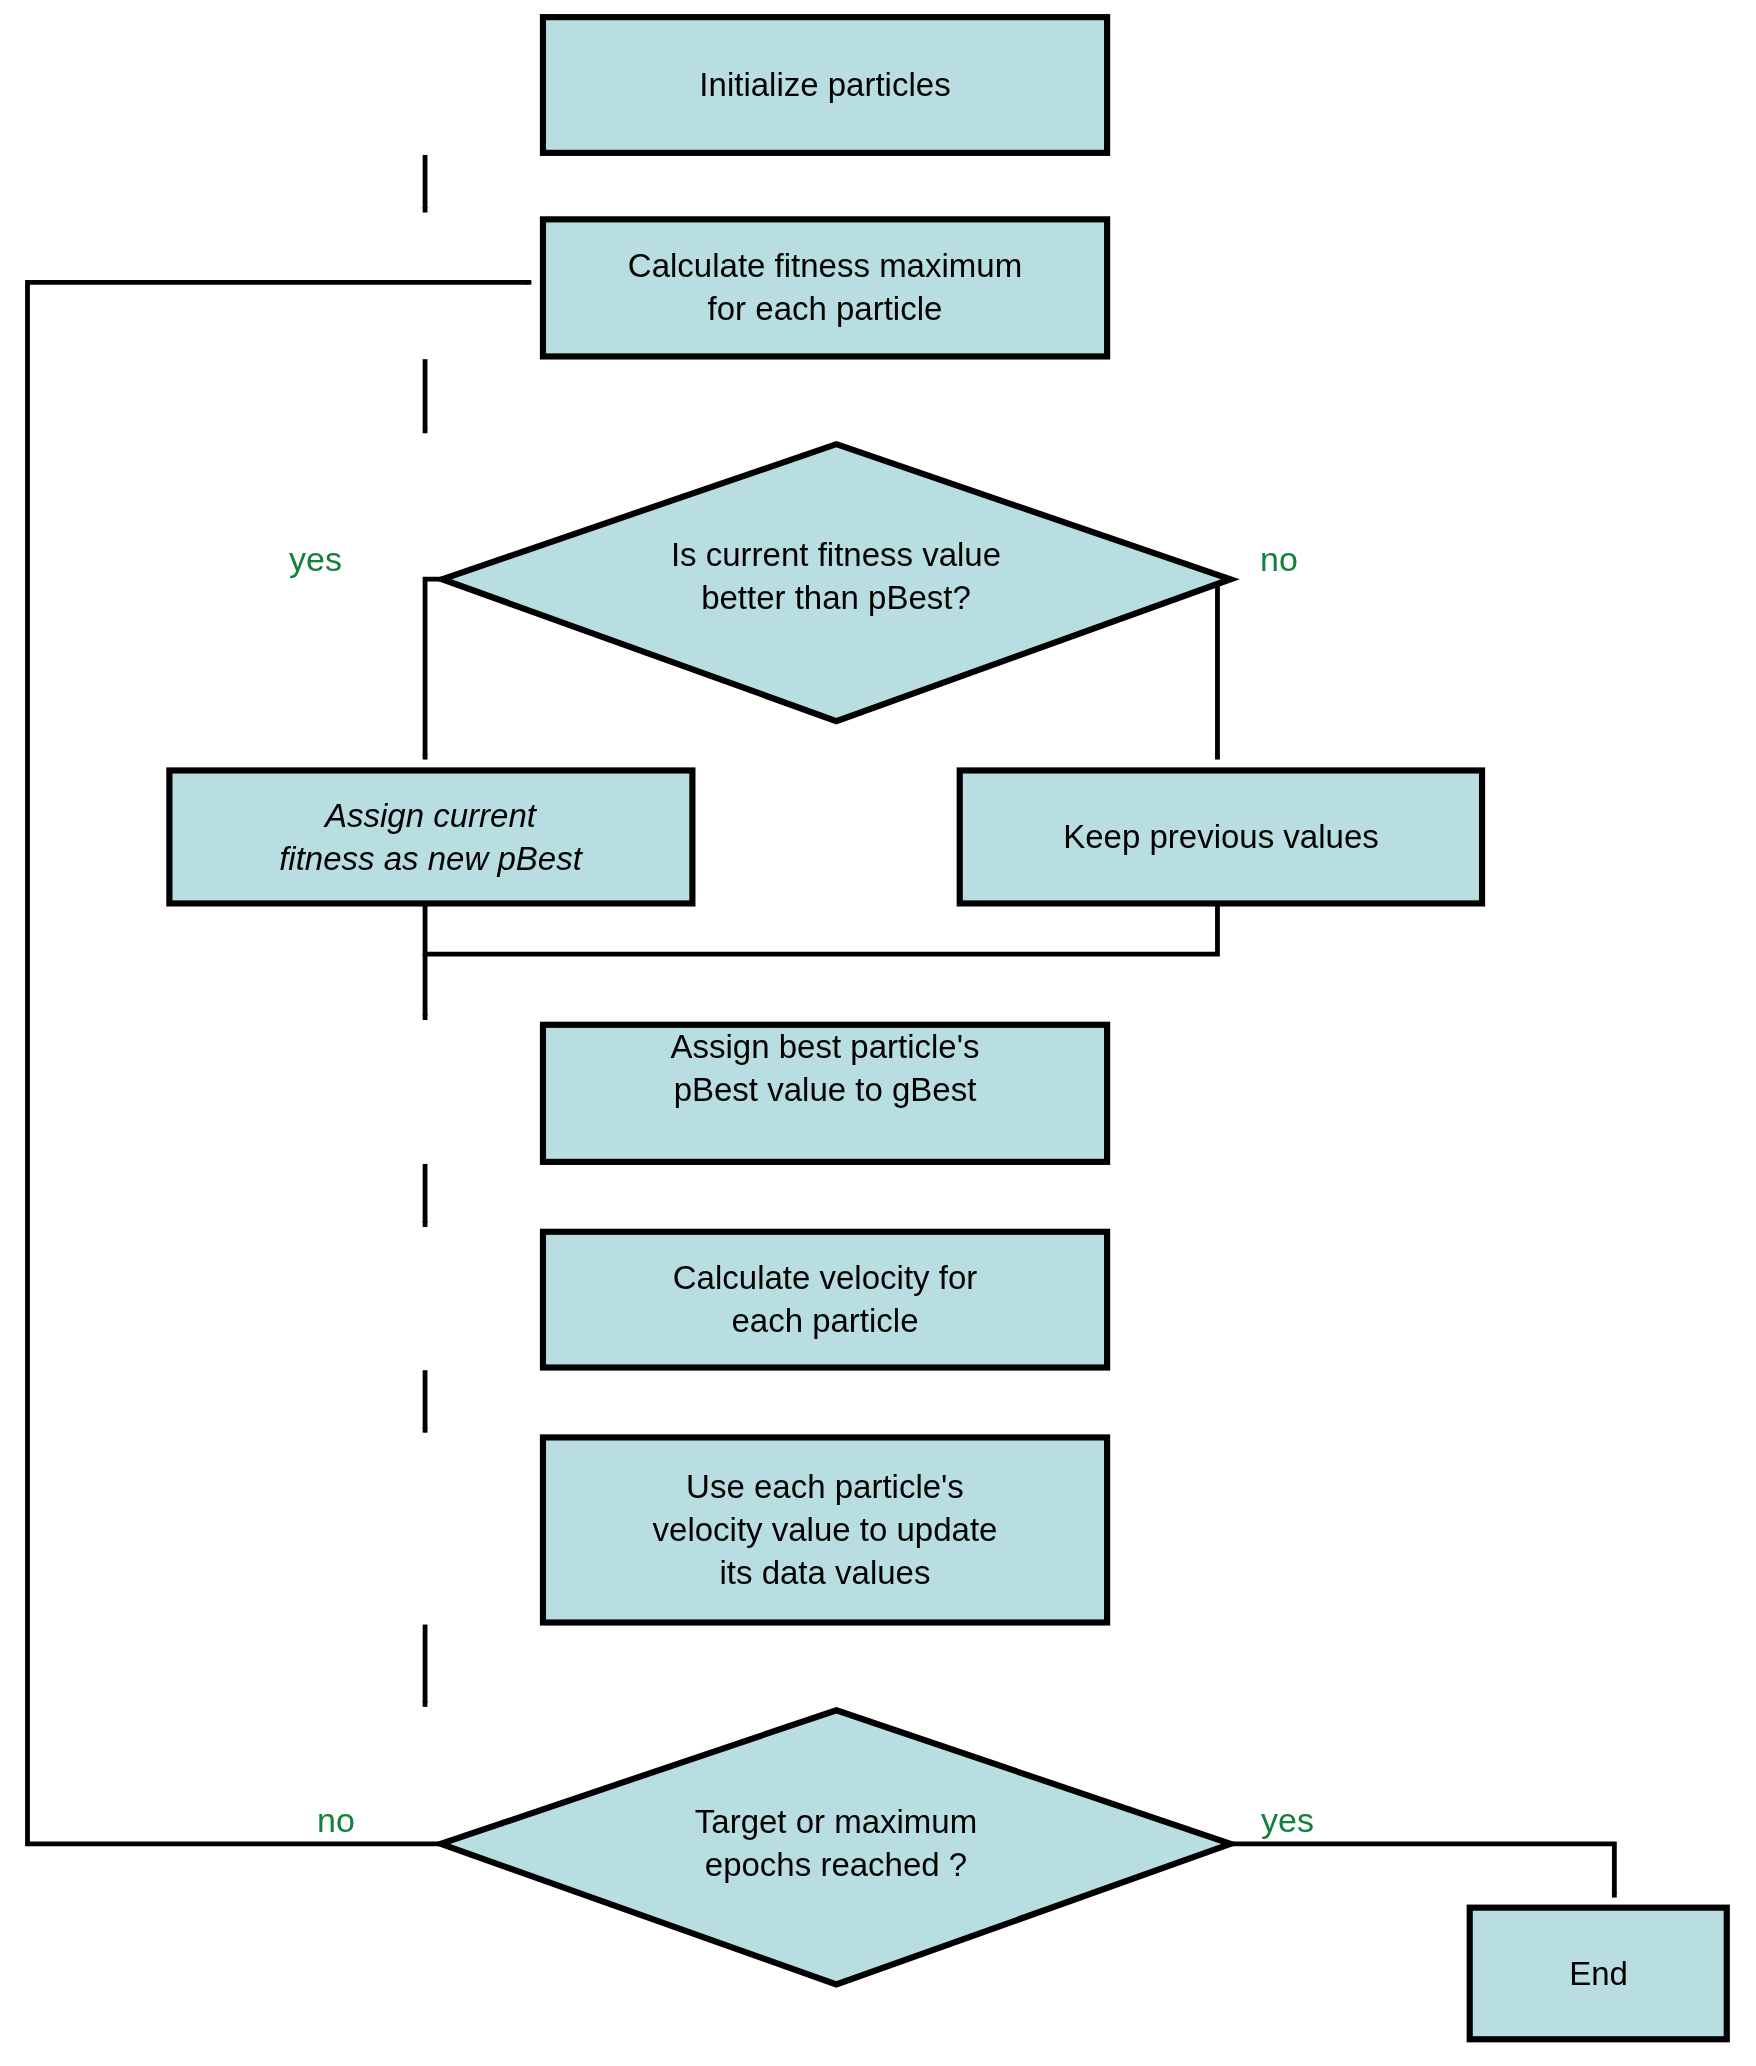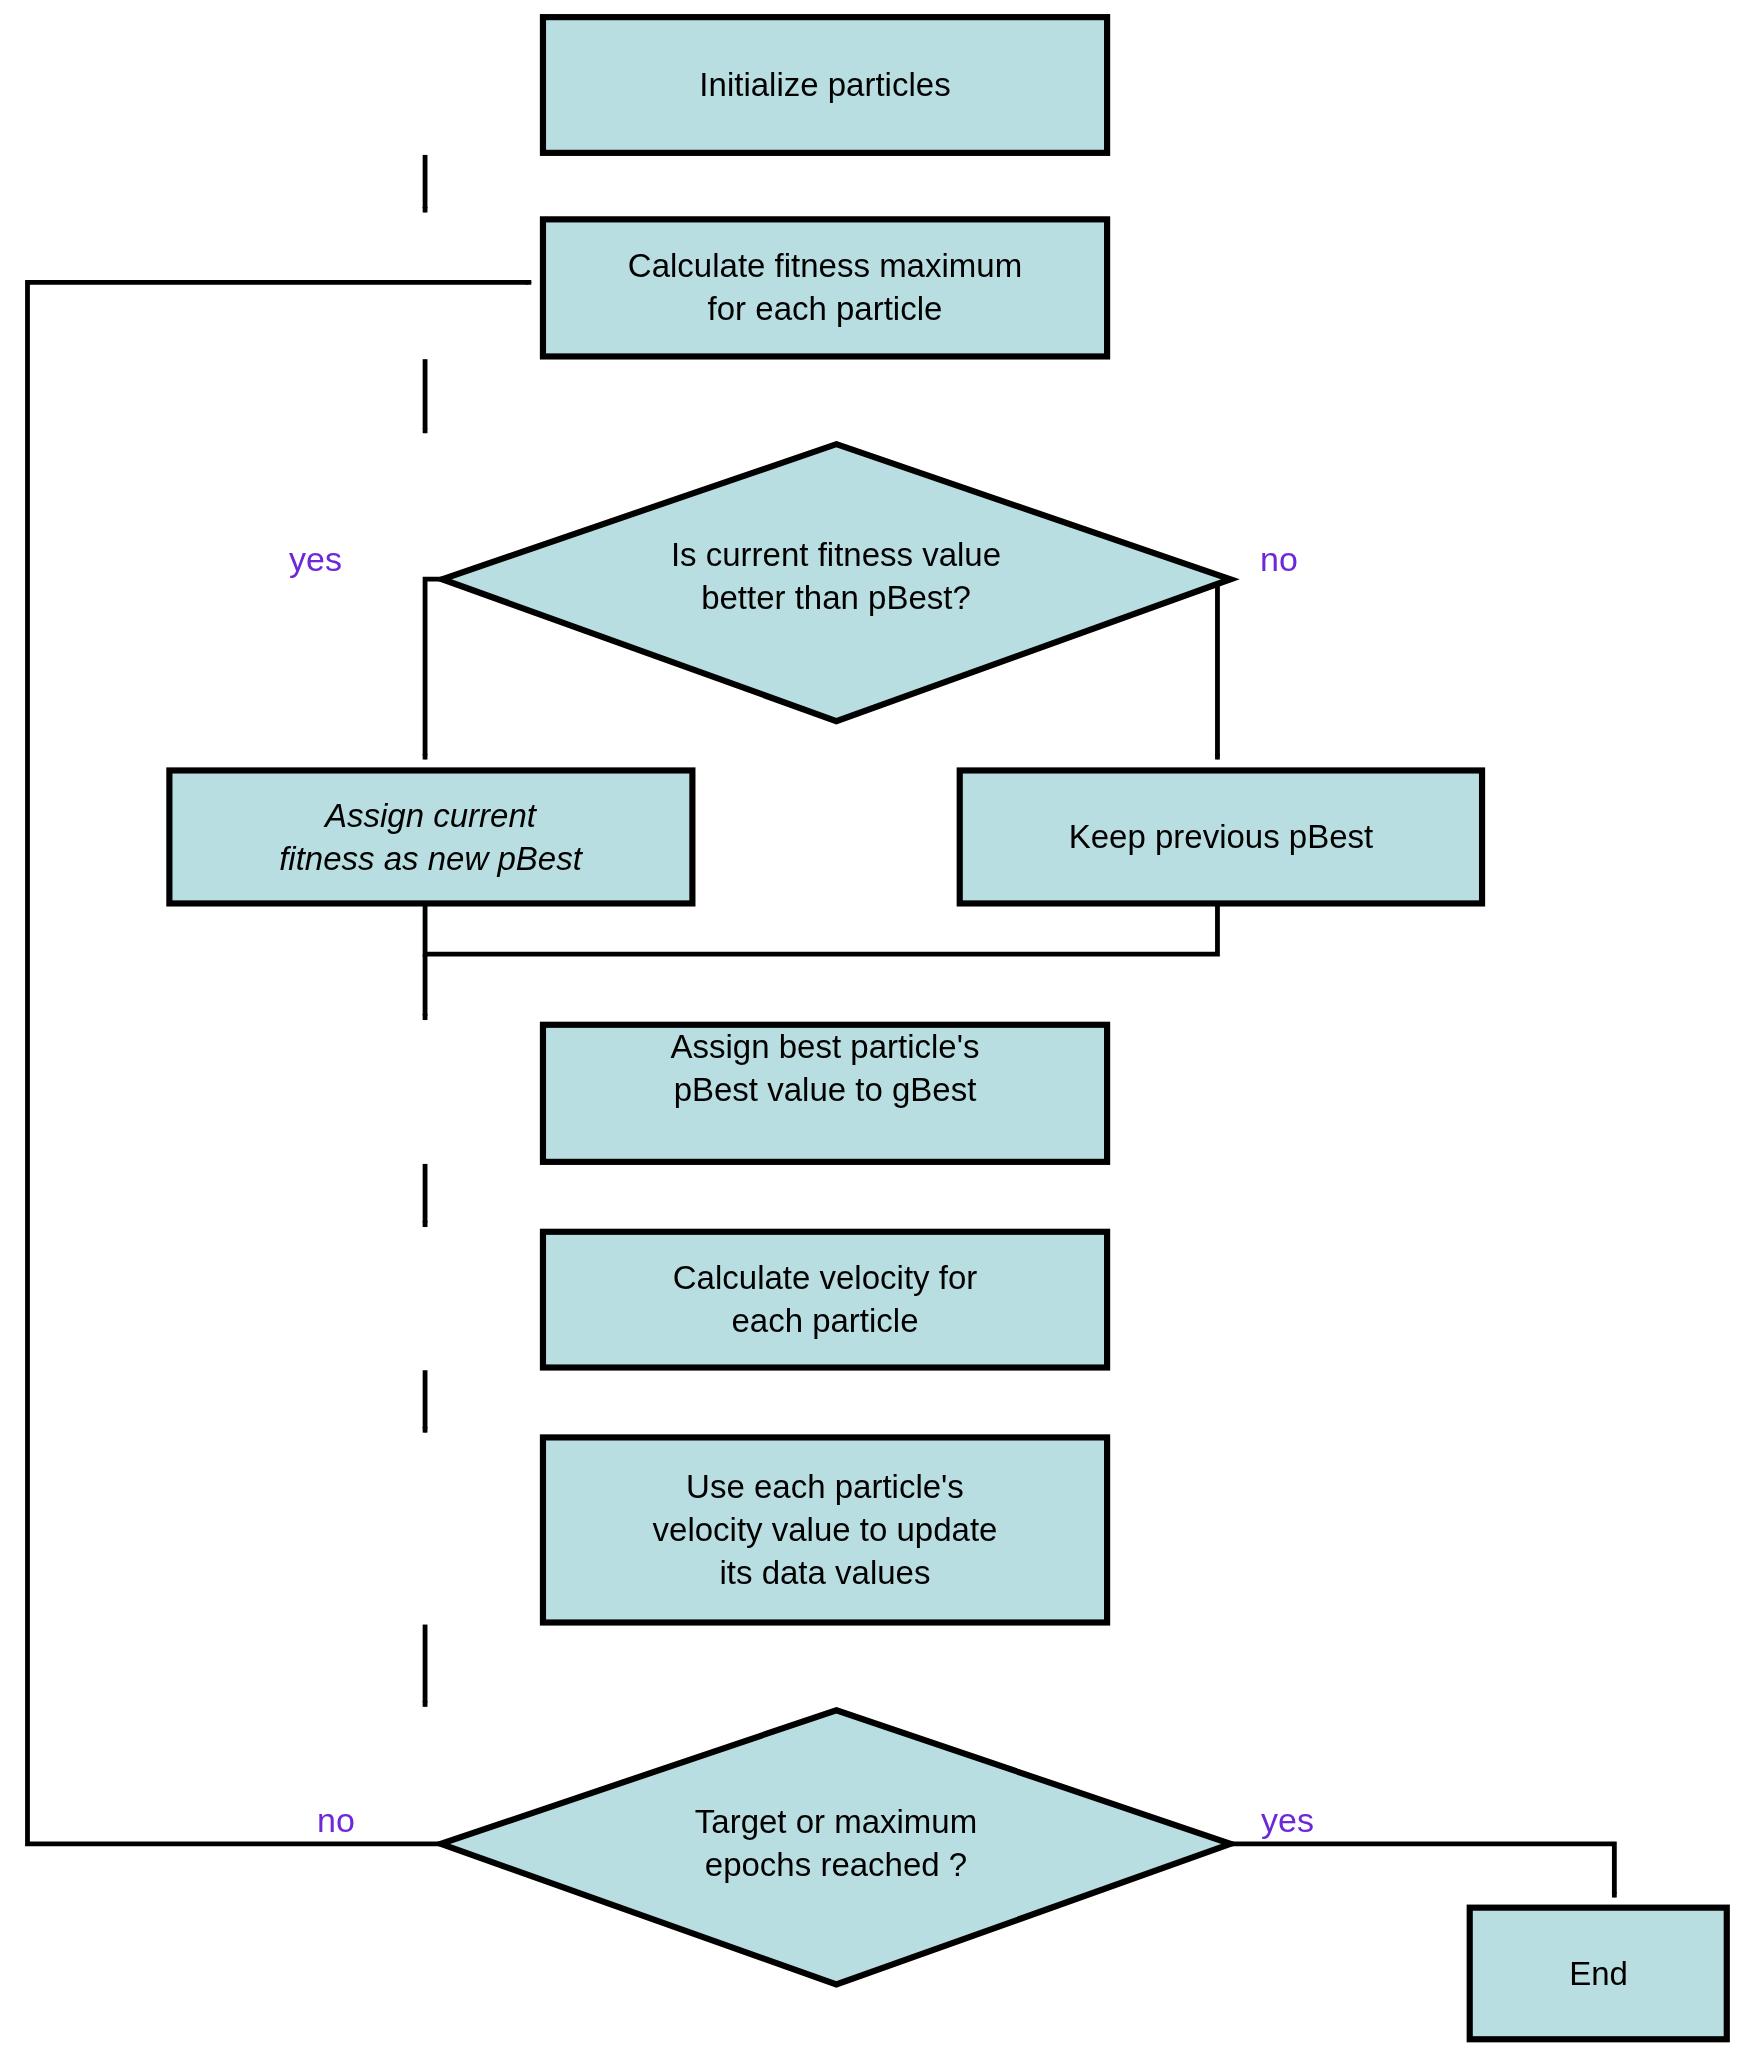--- a/index.html
+++ b/index.html
@@ -32,21 +32,21 @@
     text-align: center;
     color: #000000;
     font-size: 33px;
     line-height: 1.30;
     white-space: pre-line;
     pointer-events: none;
     letter-spacing: 0px;
   }
   .edge-label {
     position: absolute;
-    color: #6d28d9;
+    color: #15803d;
     font-size: 34px;
     line-height: 1;
     white-space: nowrap;
   }
 </style>
 </head>
 <body>
 
 <div id="canvas">
 
@@ -113,21 +113,21 @@
 
   <div class="node-text" style="left:543px; top:219px; width:564px; height:137px;">Calculate fitness maximum
 for each particle</div>
 
   <div class="node-text" style="left:562px; top:508px; width:548px; height:137px;">Is current fitness value
 better than pBest?</div>
 
   <div class="node-text" style="left:169px; top:771px; width:523px; height:133px;font-style:italic;">Assign current
 fitness as new pBest</div>
 
-  <div class="node-text" style="left:960px; top:771px; width:522px; height:133px;">Keep previous pBest</div>
+  <div class="node-text" style="left:960px; top:771px; width:522px; height:133px;">Keep previous values</div>
 
   <div class="node-text" style="left:543px; top:1000px; width:564px; height:137px;">Assign best particle's
 pBest value to gBest</div>
 
   <div class="node-text" style="left:543px; top:1232px; width:564px; height:136px;">Calculate velocity for
 each particle</div>
 
   <div class="node-text" style="left:543px; top:1438px; width:564px; height:185px;">Use each particle's
 velocity value to update
 its data values</div>

